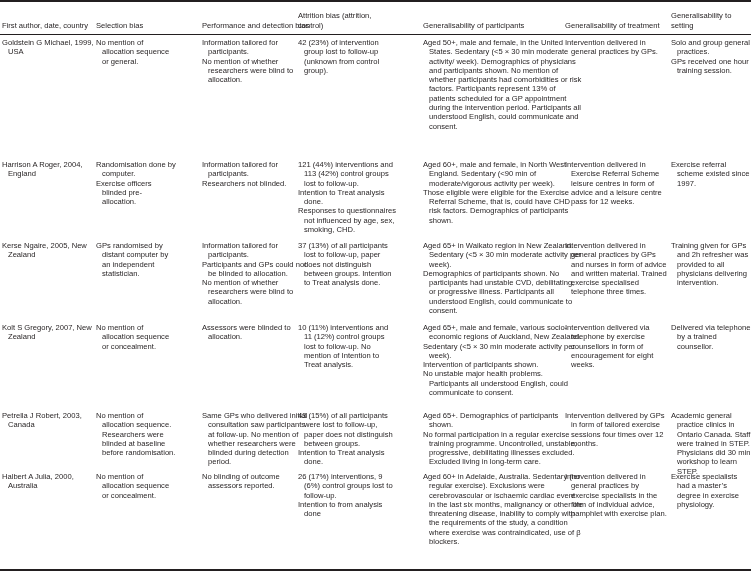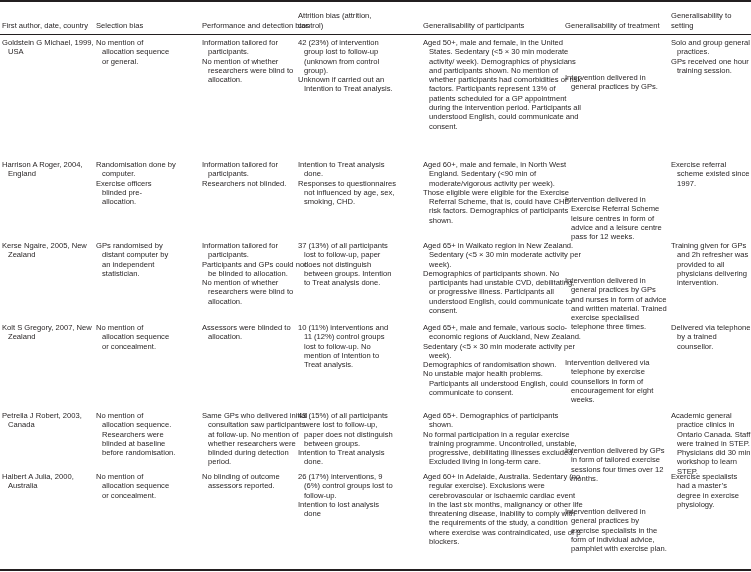--- a/index.html
+++ b/index.html
@@ -17,21 +17,21 @@
   .header { position: absolute; top: 4px; left: 0; width: 751px; height: 28px; }
   .hcell { position: absolute; bottom: 2px; color: #231f20; }
   .row { position: absolute; left: 0; width: 751px; }
   .cell { position: absolute; top: 0; }
   .p { margin: 0; padding-left: 6px; text-indent: -6px; }
   .c0 { left: 2px;   width: 100px; }
   .c1 { left: 96px;  width: 80px; }
   .c2 { left: 186px; width: 108px; padding-left: 16px; }
   .c3 { left: 298px; width: 100px; }
   .c4 { left: 423px; width: 160px; }
-  .c5 { left: 565px; width: 104px; margin-top: 35px; }
+  .c5 { left: 565px; width: 104px; }
   .c6 { left: 671px; width: 80px; }
 </style>
 </head>
 <body>
 
 <div class="table-wrap">
   <div class="rule-top"></div>
 
   <div class="header">
     <div class="hcell c0">First author, date, country</div>
@@ -52,21 +52,20 @@
         </div>
         <div class="cell c1">
           <p class="p">No mention of allocation sequence or general.</p>
         </div>
         <div class="cell c2">
           <p class="p">Information tailored for participants.</p>
           <p class="p">No mention of whether researchers were blind to allocation.</p>
         </div>
         <div class="cell c3">
           <p class="p">42 (23%) of intervention group lost to follow-up (unknown from control group).</p>
-          <p class="p">Unknown if carried out an Intention to Treat analysis.</p>
         </div>
         <div class="cell c4">
           <p class="p">Aged 50+, male and female, in the United States. Sedentary (&lt;5 × 30 min moderate activity/ week). Demographics of physicians and participants shown. No mention of whether participants had comorbidities or risk factors. Participants represent 13% of patients scheduled for a GP appointment during the intervention period. Participants all understood English, could communicate and consent.</p>
         </div>
         <div class="cell c5">
           <p class="p">Intervention delivered in general practices by GPs.</p>
         </div>
         <div class="cell c6">
           <p class="p">Solo and group general practices.</p>
           <p class="p">GPs received one hour training session.</p>
@@ -78,20 +77,21 @@
         </div>
         <div class="cell c1">
           <p class="p">Randomisation done by computer.</p>
           <p class="p">Exercise officers blinded pre-allocation.</p>
         </div>
         <div class="cell c2">
           <p class="p">Information tailored for participants.</p>
           <p class="p">Researchers not blinded.</p>
         </div>
         <div class="cell c3">
+          <p class="p">121 (44%) interventions and 113 (42%) control groups lost to follow-up.</p>
           <p class="p">Intention to Treat analysis done.</p>
           <p class="p">Responses to questionnaires not influenced by age, sex, smoking, CHD.</p>
         </div>
         <div class="cell c4">
           <p class="p">Aged 60+, male and female, in North West England. Sedentary (&lt;90 min of moderate/vigorous activity per week).</p>
           <p class="p">Those eligible were eligible for the Exercise Referral Scheme, that is, could have CHD risk factors. Demographics of participants shown.</p>
         </div>
         <div class="cell c5">
           <p class="p">Intervention delivered in Exercise Referral Scheme leisure centres in form of advice and a leisure centre pass for 12 weeks.</p>
         </div>
@@ -134,21 +134,21 @@
         </div>
         <div class="cell c2">
           <p class="p">Assessors were blinded to allocation.</p>
         </div>
         <div class="cell c3">
           <p class="p">10 (11%) interventions and 11 (12%) control groups lost to follow-up. No mention of Intention to Treat analysis.</p>
         </div>
         <div class="cell c4">
           <p class="p">Aged 65+, male and female, various socio-economic regions of Auckland, New Zealand.</p>
           <p class="p">Sedentary (&lt;5 × 30 min moderate activity per week).</p>
-          <p class="p">Demographics of randomisation shown.</p>
+          <p class="p">Intervention of participants shown.</p>
           <p class="p">No unstable major health problems. Participants all understood English, could communicate to consent.</p>
         </div>
         <div class="cell c5">
           <p class="p">Intervention delivered via telephone by exercise counsellors in form of encouragement for eight weeks.</p>
         </div>
         <div class="cell c6">
           <p class="p">Delivered via telephone by a trained counsellor.</p>
         </div>
       </div>
       <div class="row" style="top: 411px;">
@@ -181,21 +181,21 @@
           <p class="p">Halbert A Julia, 2000, Australia</p>
         </div>
         <div class="cell c1">
           <p class="p">No mention of allocation sequence or concealment.</p>
         </div>
         <div class="cell c2">
           <p class="p">No blinding of outcome assessors reported.</p>
         </div>
         <div class="cell c3">
           <p class="p">26 (17%) interventions, 9 (6%) control groups lost to follow-up.</p>
-          <p class="p">Intention to lost analysis done</p>
+          <p class="p">Intention to from analysis done</p>
         </div>
         <div class="cell c4">
           <p class="p">Aged 60+ in Adelaide, Australia. Sedentary (no regular exercise). Exclusions were cerebrovascular or ischaemic cardiac event in the last six months, malignancy or other life threatening disease, inability to comply with the requirements of the study, a condition where exercise was contraindicated, use of β blockers.</p>
         </div>
         <div class="cell c5">
           <p class="p">Intervention delivered in general practices by exercise specialists in the form of individual advice, pamphlet with exercise plan.</p>
         </div>
         <div class="cell c6">
           <p class="p">Exercise specialists had a master’s degree in exercise physiology.</p>
         </div>

